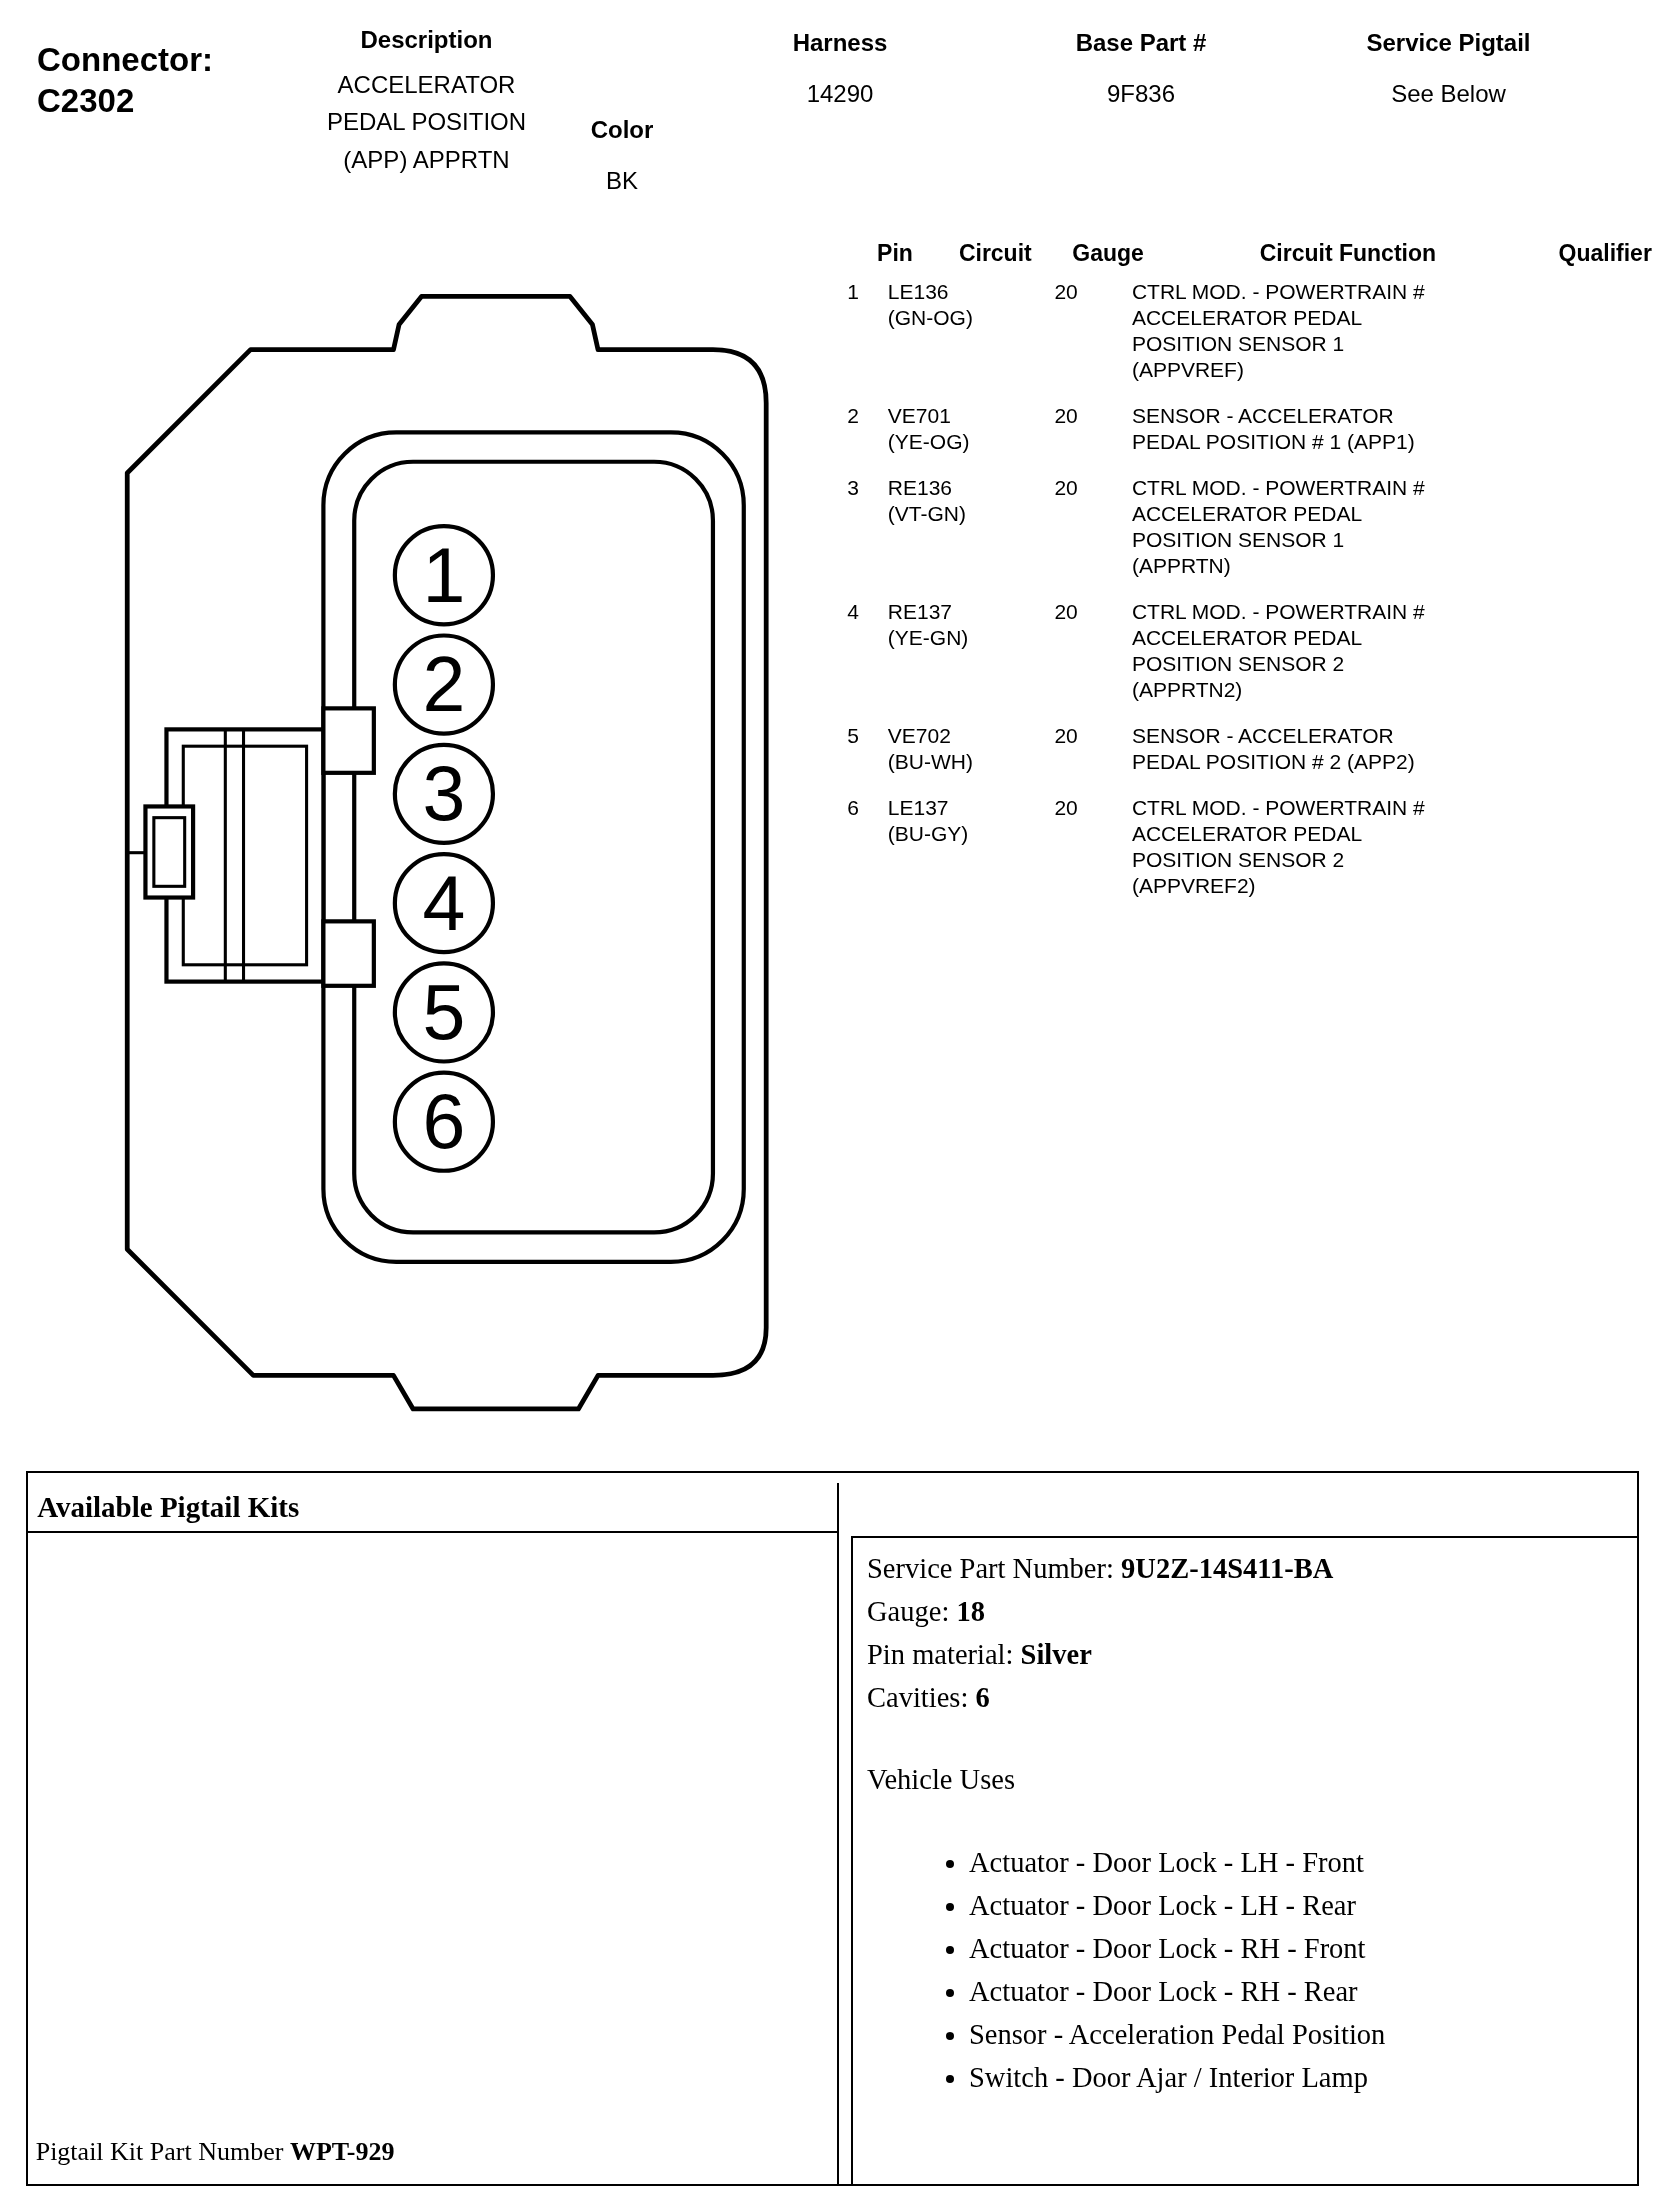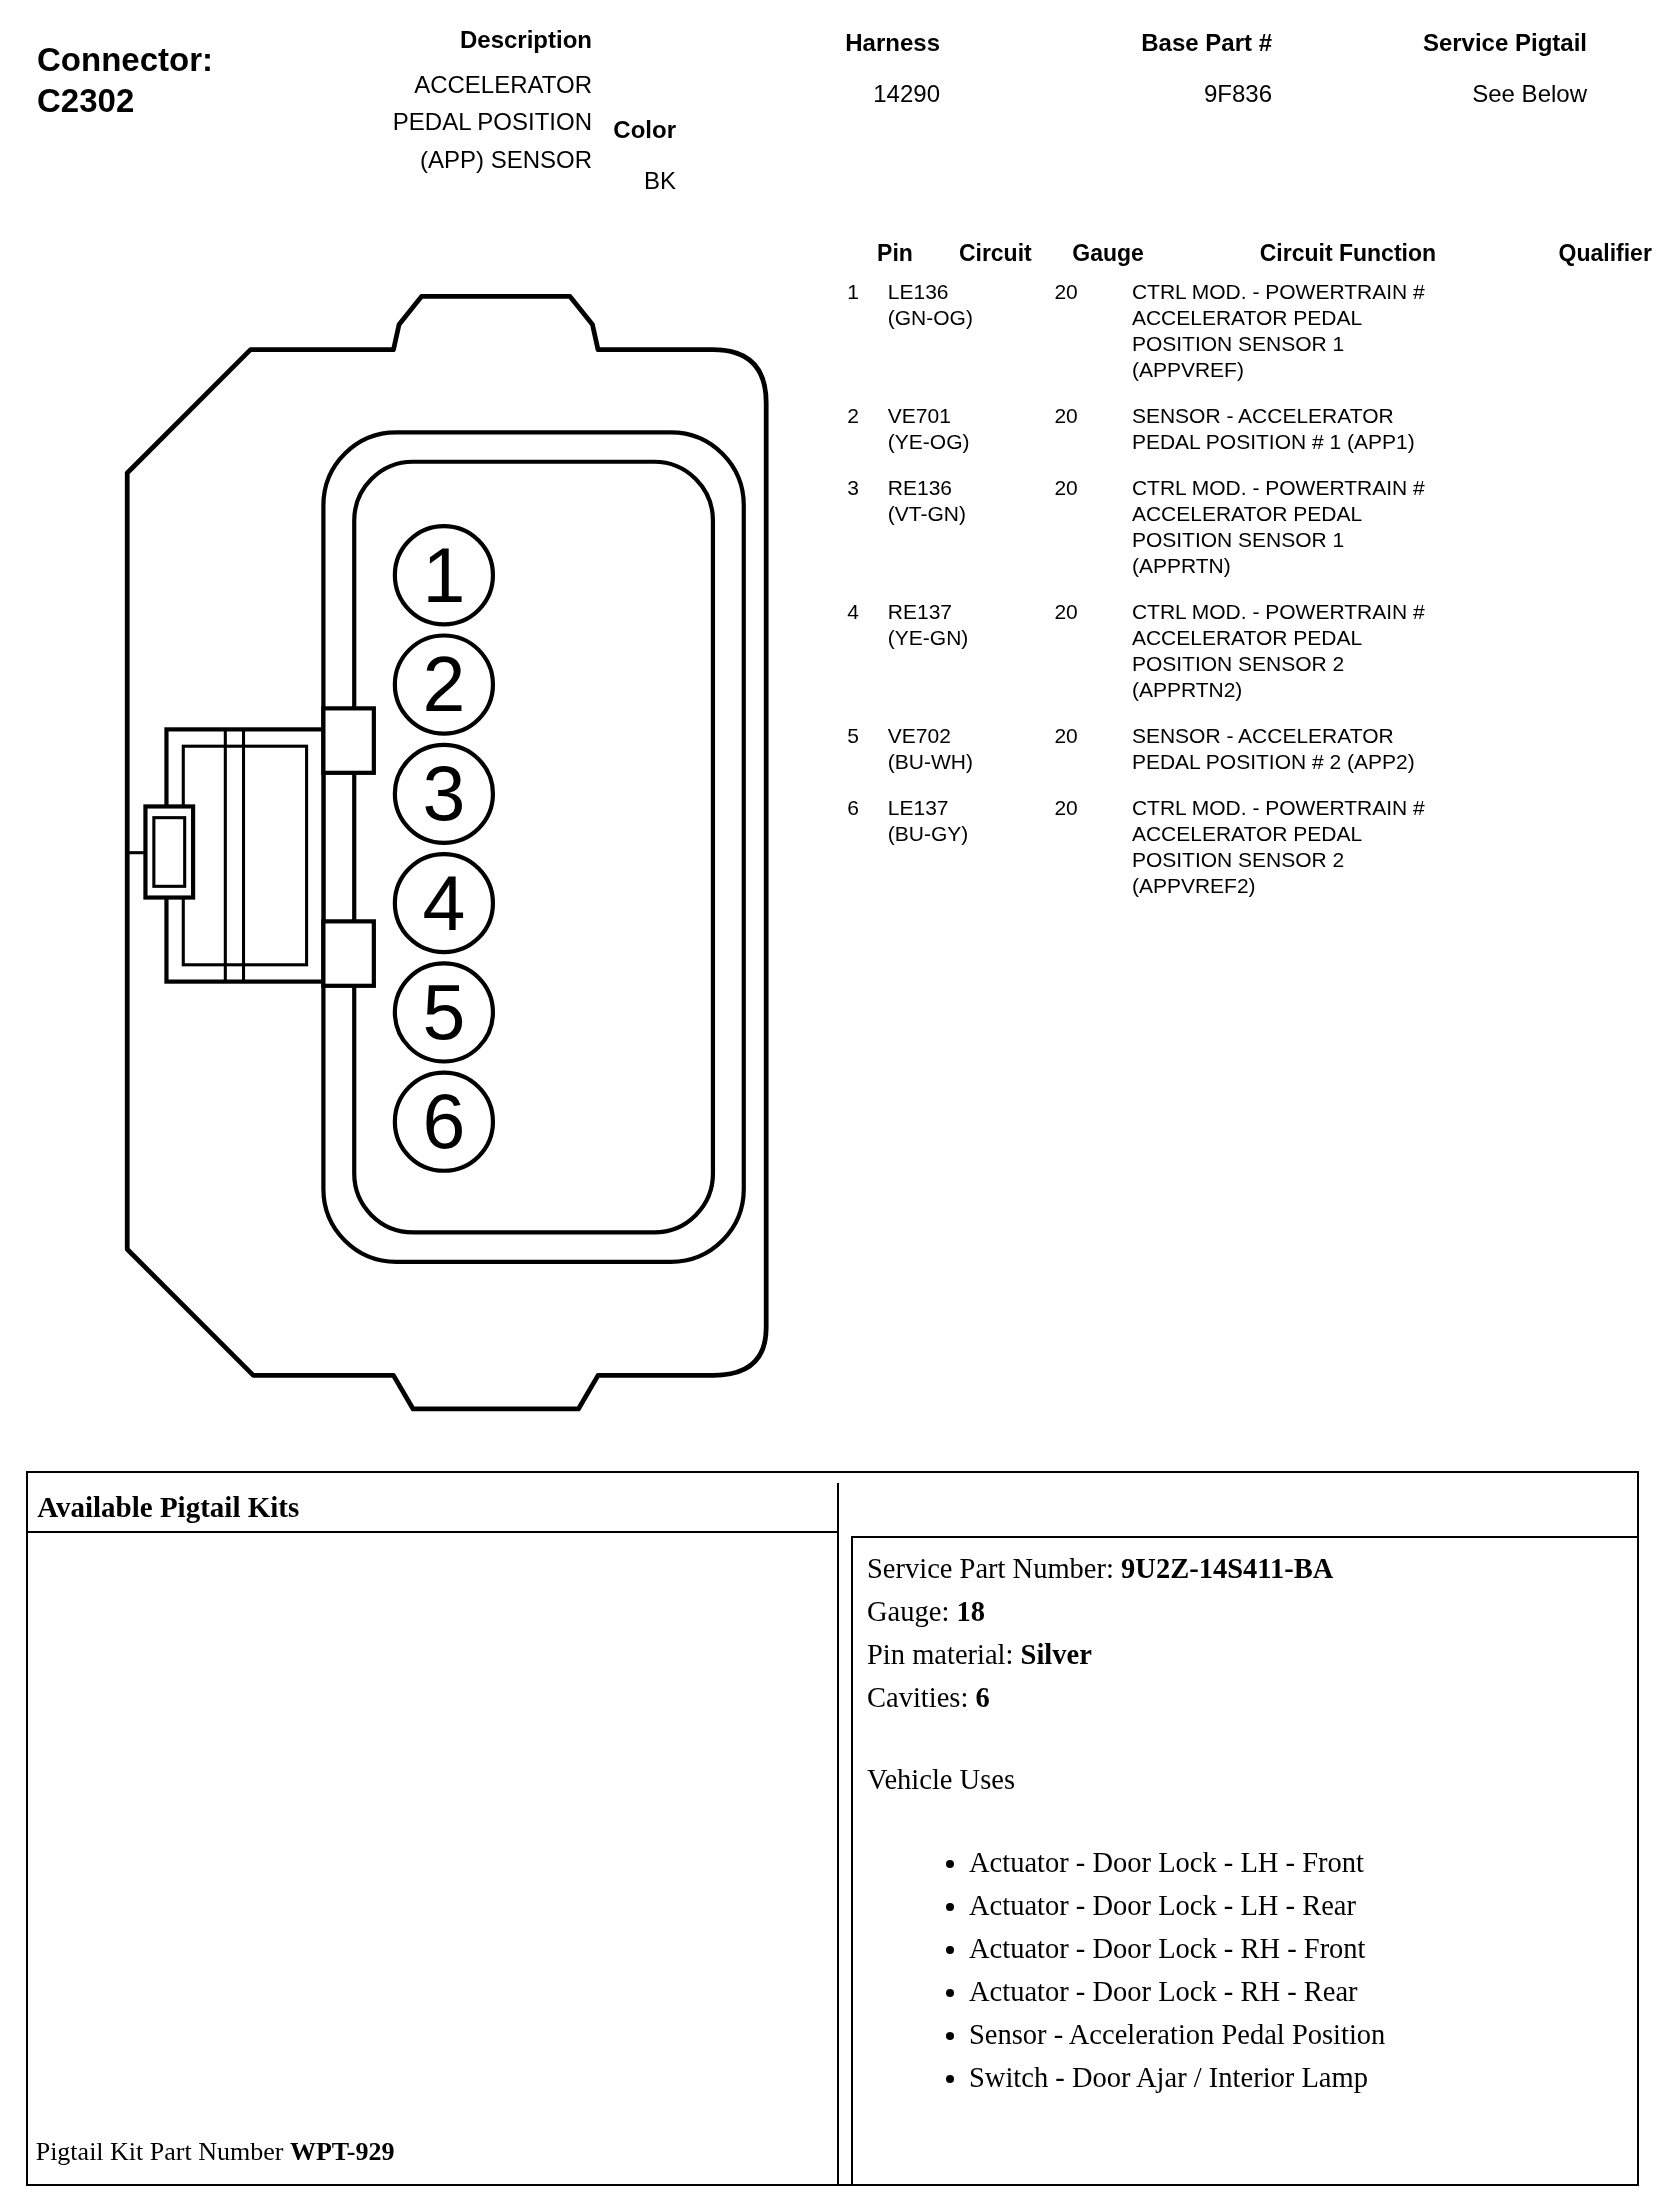--- a/index.html
+++ b/index.html
@@ -10,21 +10,21 @@
     background: #ffffff;
     font-family: "Liberation Sans", sans-serif;
     color: #000;
   }
 
   
   .connector-title {
     position: absolute; left: 37px; top: 39px;
     font-size: 33px; font-weight: bold; line-height: 1.25;
   }
-  .hcol { position: absolute; text-align: right; }
+  .hcol { position: absolute; text-align: center; }
   .hcol .hlabel { font-weight: bold; font-size: 24px; }
   .hcol .hvalue { font-size: 24px; margin-top: 23px; }
   .col-description { left: 261px; top: 26px; width: 331px; }
   .col-description .hvalue { margin-top: 12.3px; line-height: 1.55; white-space: pre-line; }
   .col-color   { left: 568px;  top: 116px; width: 108px; }
   .col-harness { left: 740px;  top: 29px;  width: 200px; }
   .col-basepart{ left: 1010px; top: 29px;  width: 262px; }
   .col-pigtail { left: 1310px; top: 29px;  width: 277px; }
 
   
@@ -86,21 +86,21 @@
 
 <div class="connector-title">
   <div>Connector:</div>
   <div>C2302</div>
 </div>
 
 <div class="hcol col-description">
   <div class="hlabel">Description</div>
   <div class="hvalue">ACCELERATOR
 PEDAL POSITION
-(APP) SENSOR</div>
+(APP) APPRTN</div>
 </div>
 
 <div class="hcol col-color">
   <div class="hlabel">Color</div>
   <div class="hvalue">BK</div>
 </div>
 
 <div class="hcol col-harness">
   <div class="hlabel">Harness</div>
   <div class="hvalue">14290</div>

